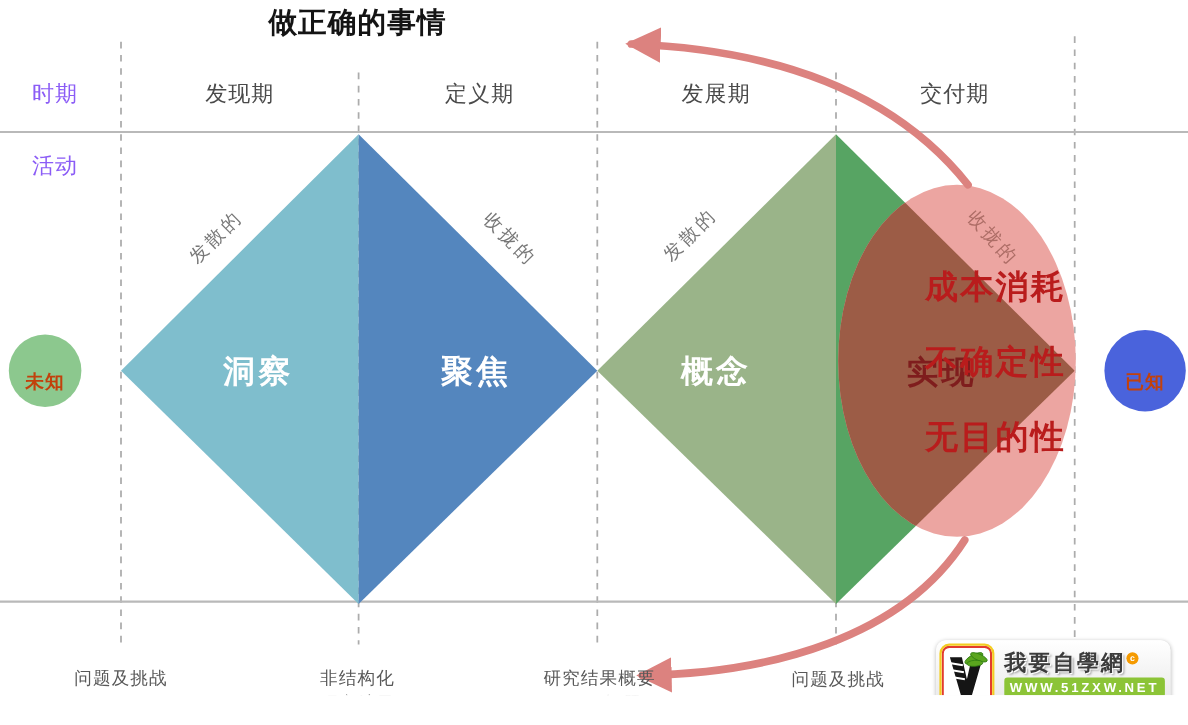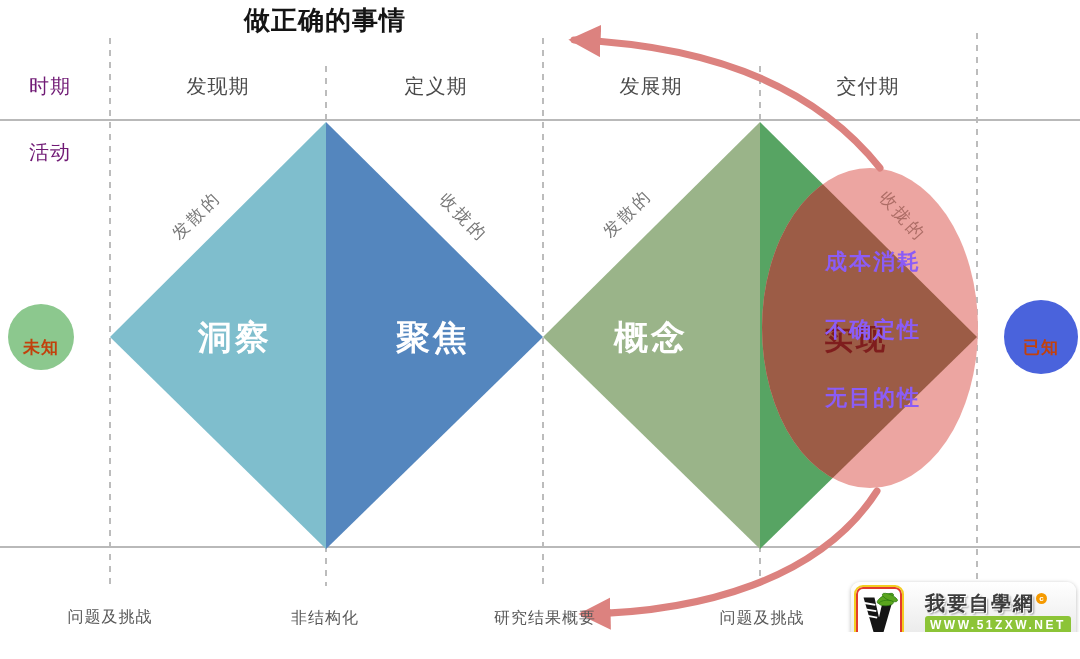--- a/index.html
+++ b/index.html
@@ -4,33 +4,33 @@
 <style>
   html,body{margin:0;padding:0;background:#fff;}
   .stage{
     position:relative;width:1080px;height:632px;background:#fff;overflow:hidden;
     font-family:"Liberation Sans","DejaVu Sans",sans-serif;
   }
   .stage svg.base{position:absolute;left:0;top:0;}
   .t{position:absolute;transform:translate(-50%,-50%);white-space:pre-line;text-align:center;line-height:1.45;}
   .title{font-size:26px;font-weight:700;color:#141414;letter-spacing:1px;}
   .phase{font-size:20px;color:#4a4a4a;letter-spacing:1px;}
-  .rowlab{font-size:20px;color:#701a75;letter-spacing:1px;}
-  .dlabel{font-size:34px;font-weight:700;color:#fff;letter-spacing:3px;}
+  .rowlab{font-size:20px;color:#8b5cf6;letter-spacing:1px;}
+  .dlabel{font-size:29px;font-weight:700;color:#fff;letter-spacing:3px;}
   .dlabel-hidden{font-size:29px;font-weight:700;color:#7f1d1d;letter-spacing:3px;}
-  .ov{font-size:22px;font-weight:700;color:#8b5cf6;letter-spacing:2px;}
+  .ov{font-size:30px;font-weight:700;color:#b91c1c;letter-spacing:2px;margin-left:32px;}
   .diag{font-size:17px;color:#787878;letter-spacing:3px;}
   .diag.conv2{color:#ad6d66;}
   .rotm45{transform:translate(-50%,-50%) rotate(-45deg);}
   .rotp45{transform:translate(-50%,-50%) rotate(45deg);}
   .rotp48{transform:translate(-50%,-50%) rotate(48deg);}
   .endlab{font-size:17px;font-weight:700;color:#c2410c;letter-spacing:1px;margin-top:11px;}
   .note{font-size:16px;color:#585858;letter-spacing:1px;}
   
-  .watermark{position:absolute;left:851px;top:582px;display:flex;gap:21px;align-items:stretch;
+  .watermark{position:absolute;left:851px;top:582px;display:flex;gap:9px;align-items:stretch;
     background:linear-gradient(#ffffff,#e7e7e7);border-radius:9px;padding:3px 5px 3px 3px;
     box-shadow:0 1px 4px rgba(0,0,0,.28);}
   .wm-icon{width:46px;height:52px;background:#fff;border:2px solid #f3cd21;border-radius:9px;
     box-shadow:inset 0 0 0 2px #e23b2e;display:flex;align-items:center;justify-content:center;}
   .wm-right{display:flex;flex-direction:column;justify-content:center;}
   .wm-title{font-size:20px;font-weight:700;color:#3c3c3c;letter-spacing:2px;line-height:1.1;
     text-shadow:1px 1px 0 #fff,2px 2px 2px rgba(0,0,0,.35);display:flex;align-items:flex-start;gap:1px;}
   .wm-c{display:inline-block;width:11px;height:11px;border-radius:50%;background:#f59a00;color:#fff;
     font-size:8px;line-height:11px;text-align:center;font-weight:700;letter-spacing:0;text-shadow:none;margin-top:1px;}
   .wm-url{color:#fff;font-weight:700;font-size:12px;letter-spacing:2.5px;text-align:left;

